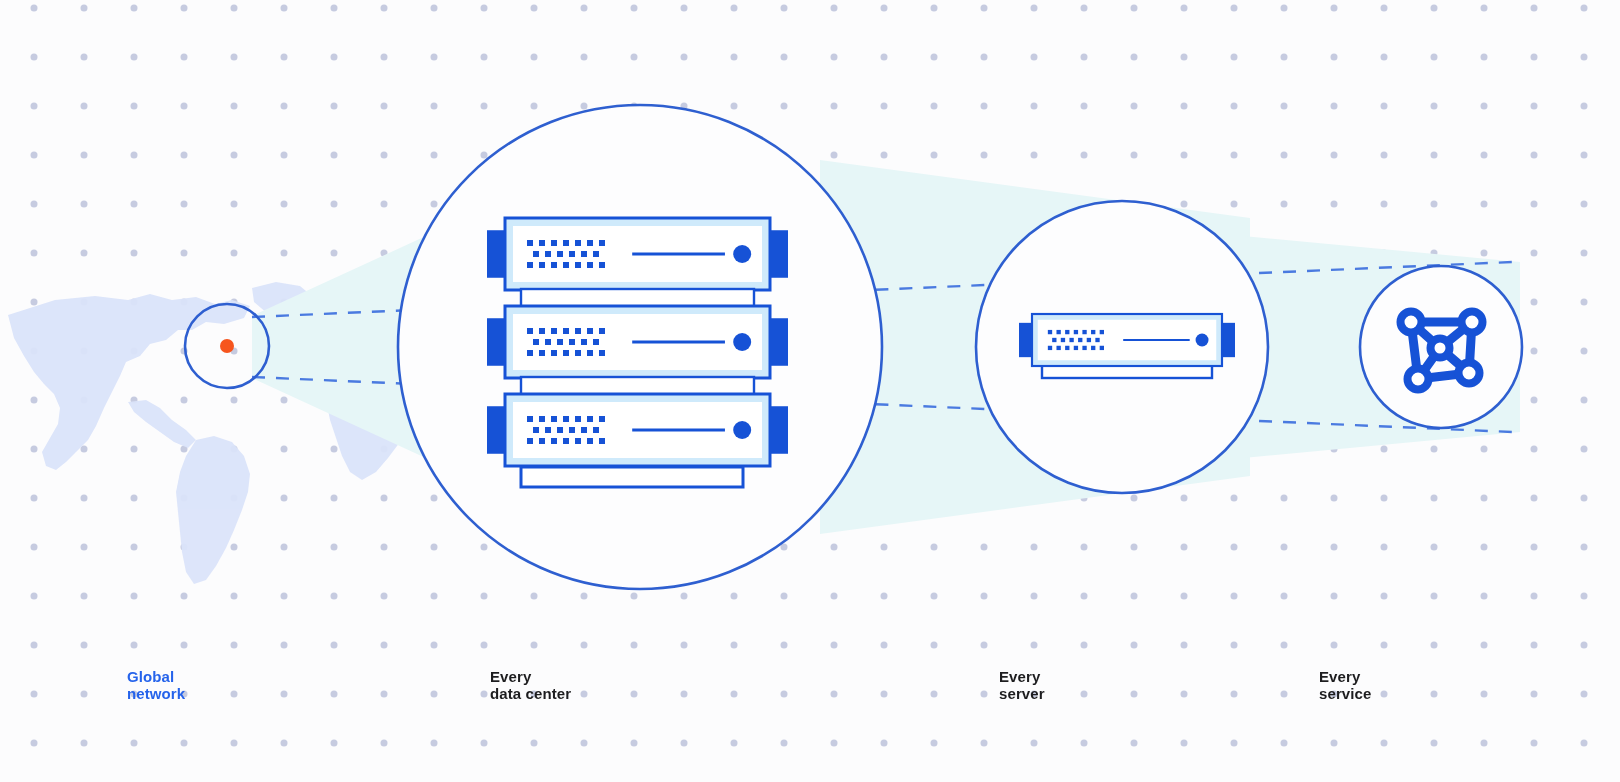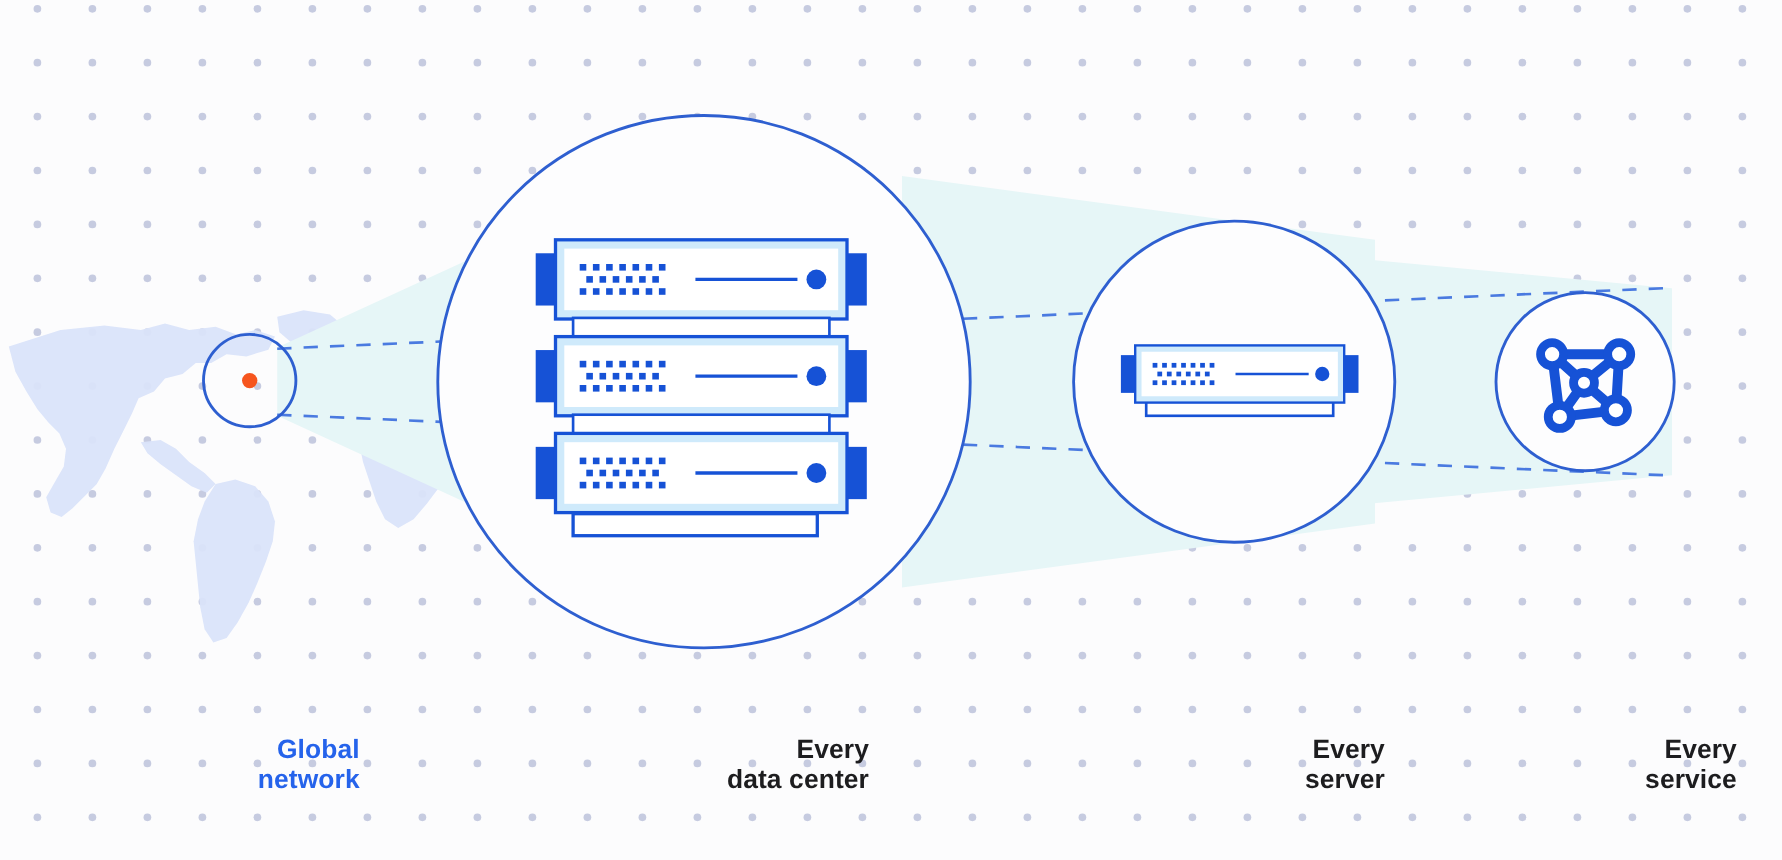--- a/index.html
+++ b/index.html
@@ -7,22 +7,22 @@
   body{
     width:1620px;height:782px;
     background:#ffffff;
     font-family:"Liberation Sans","DejaVu Sans",sans-serif;
     overflow:hidden;
   }
   #stage{position:relative;width:1620px;height:782px;overflow:hidden;background:#fcfcfd;}
   #stage svg.layer{position:absolute;left:0;top:0;width:1620px;height:782px;}
   .label{
     position:absolute;
-    text-align:right;
-    font-size:24px;
+    text-align:left;
+    font-size:15px;
     line-height:1.12;
     font-weight:600;
     letter-spacing:.1px;
     white-space:pre-line;
     color:#1d1d1f;
   }
   .label.accent{color:#2563eb;font-weight:700;}
 </style>
 </head>
 <body>

